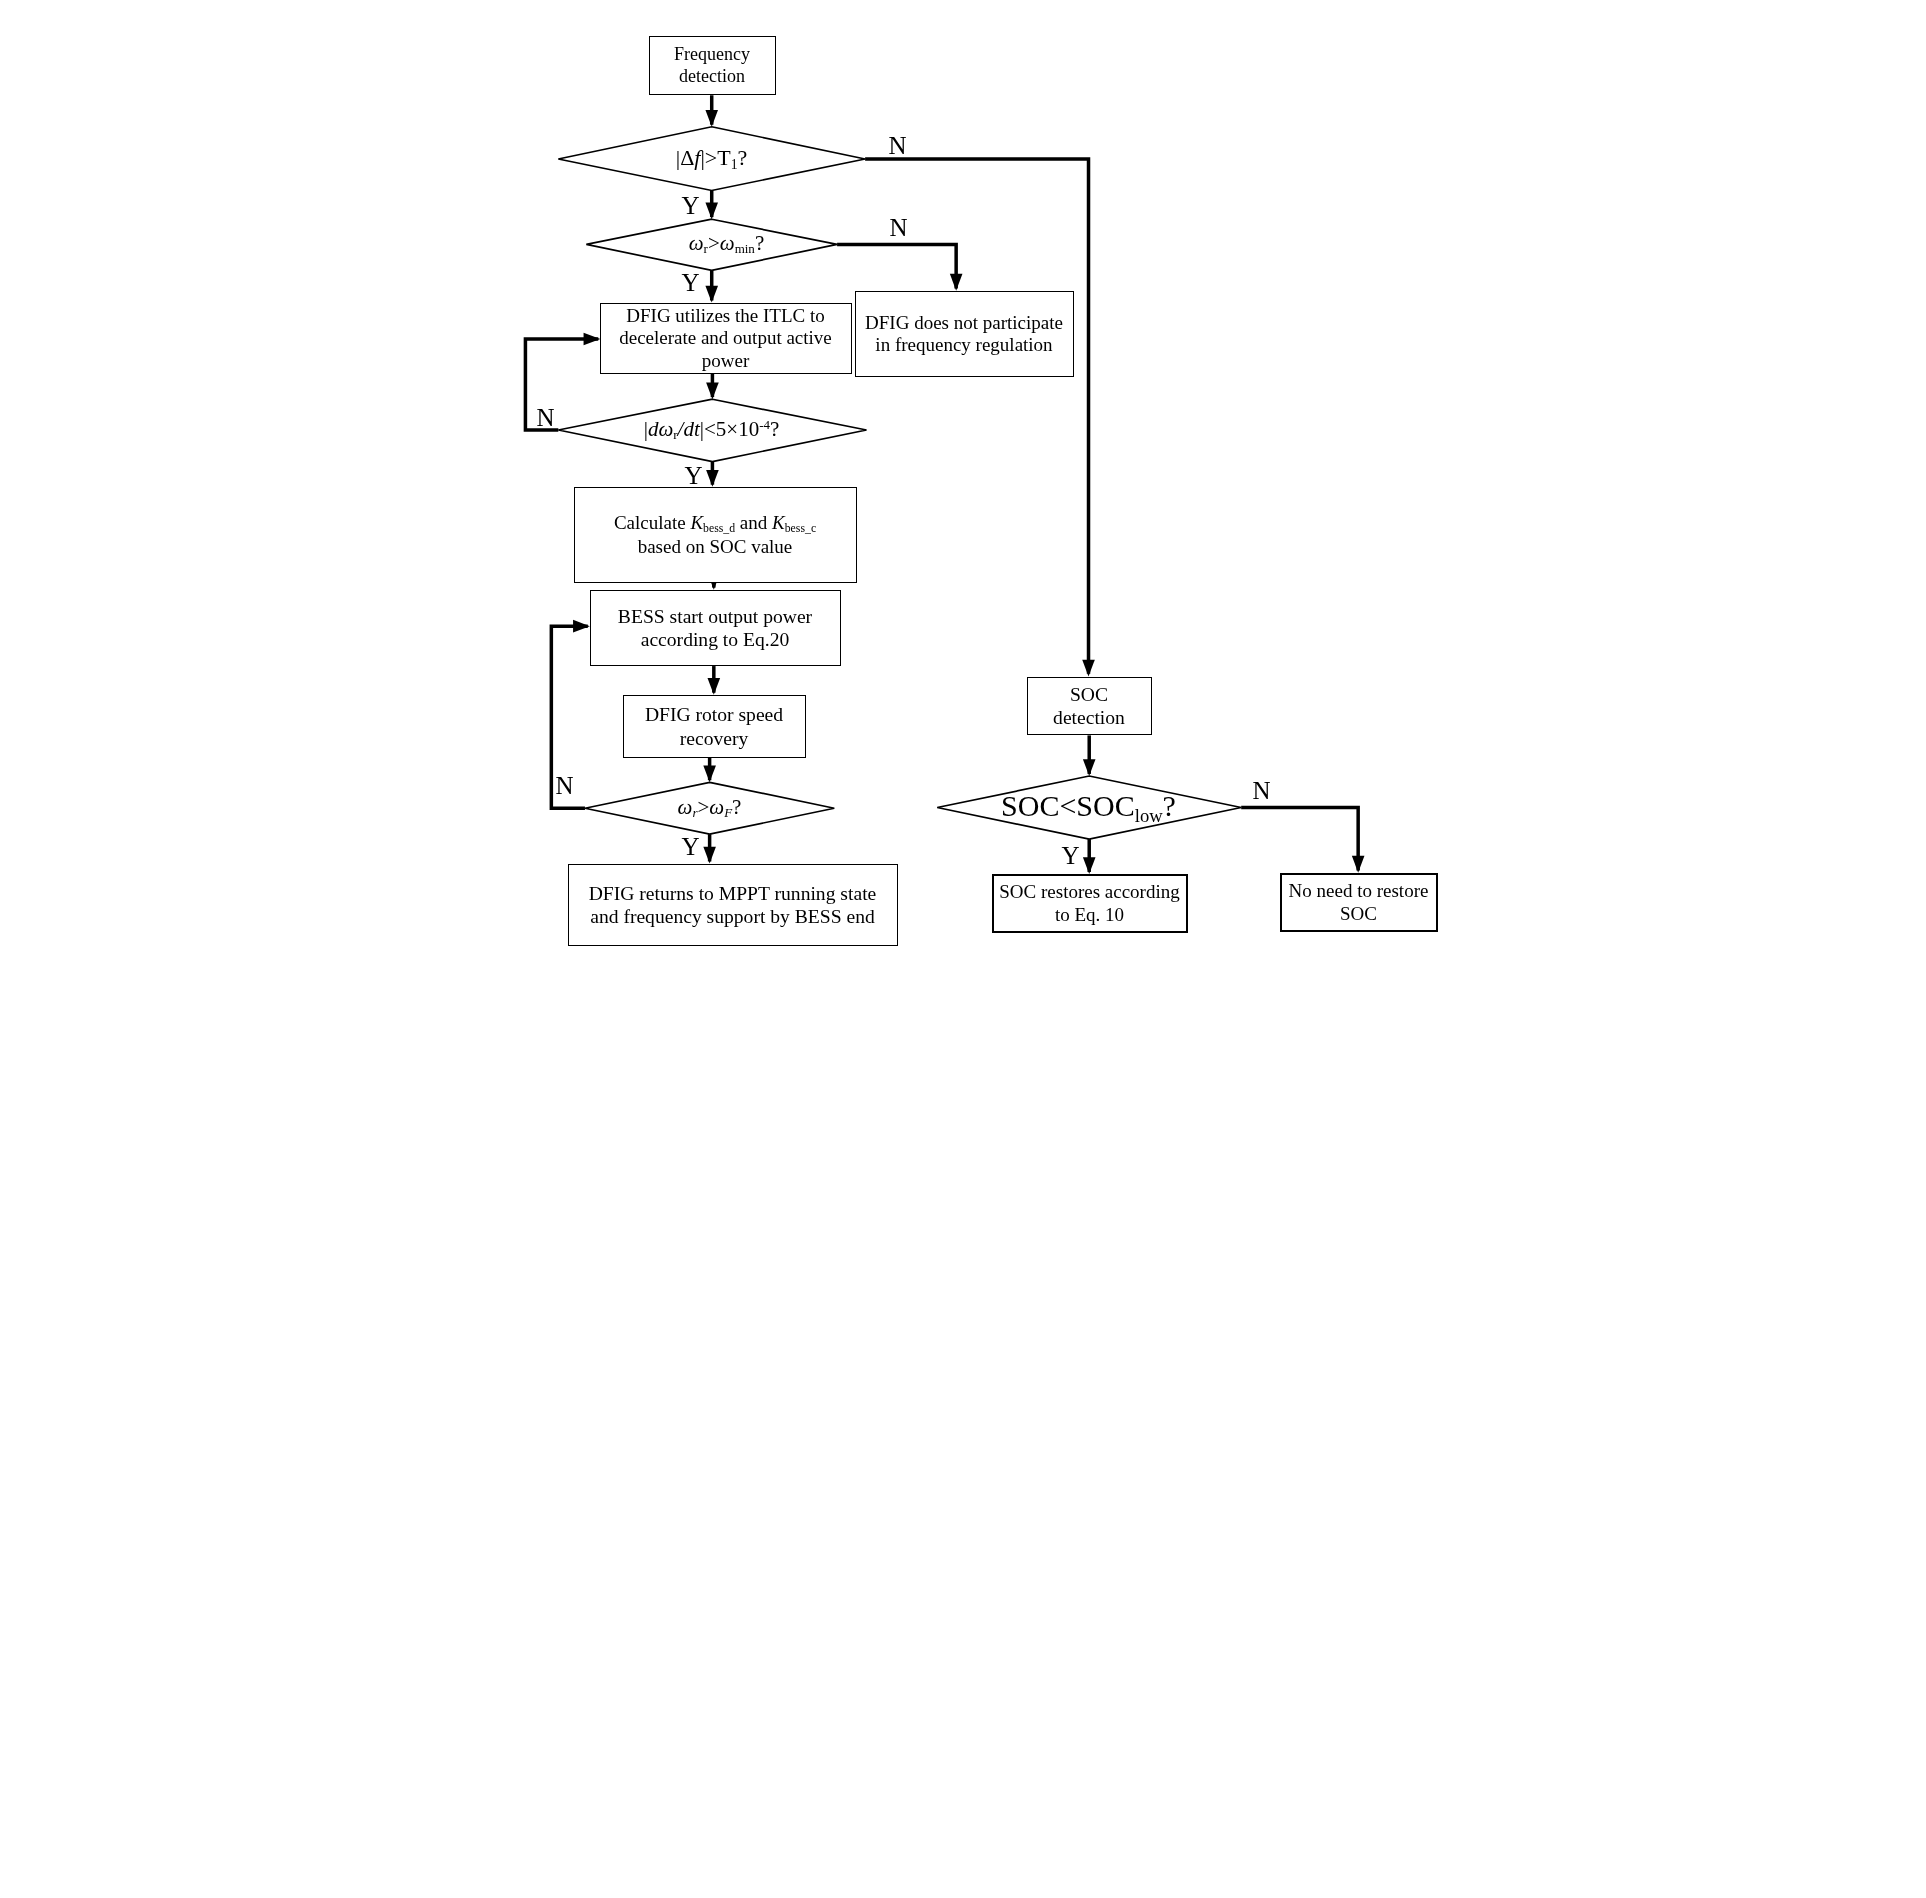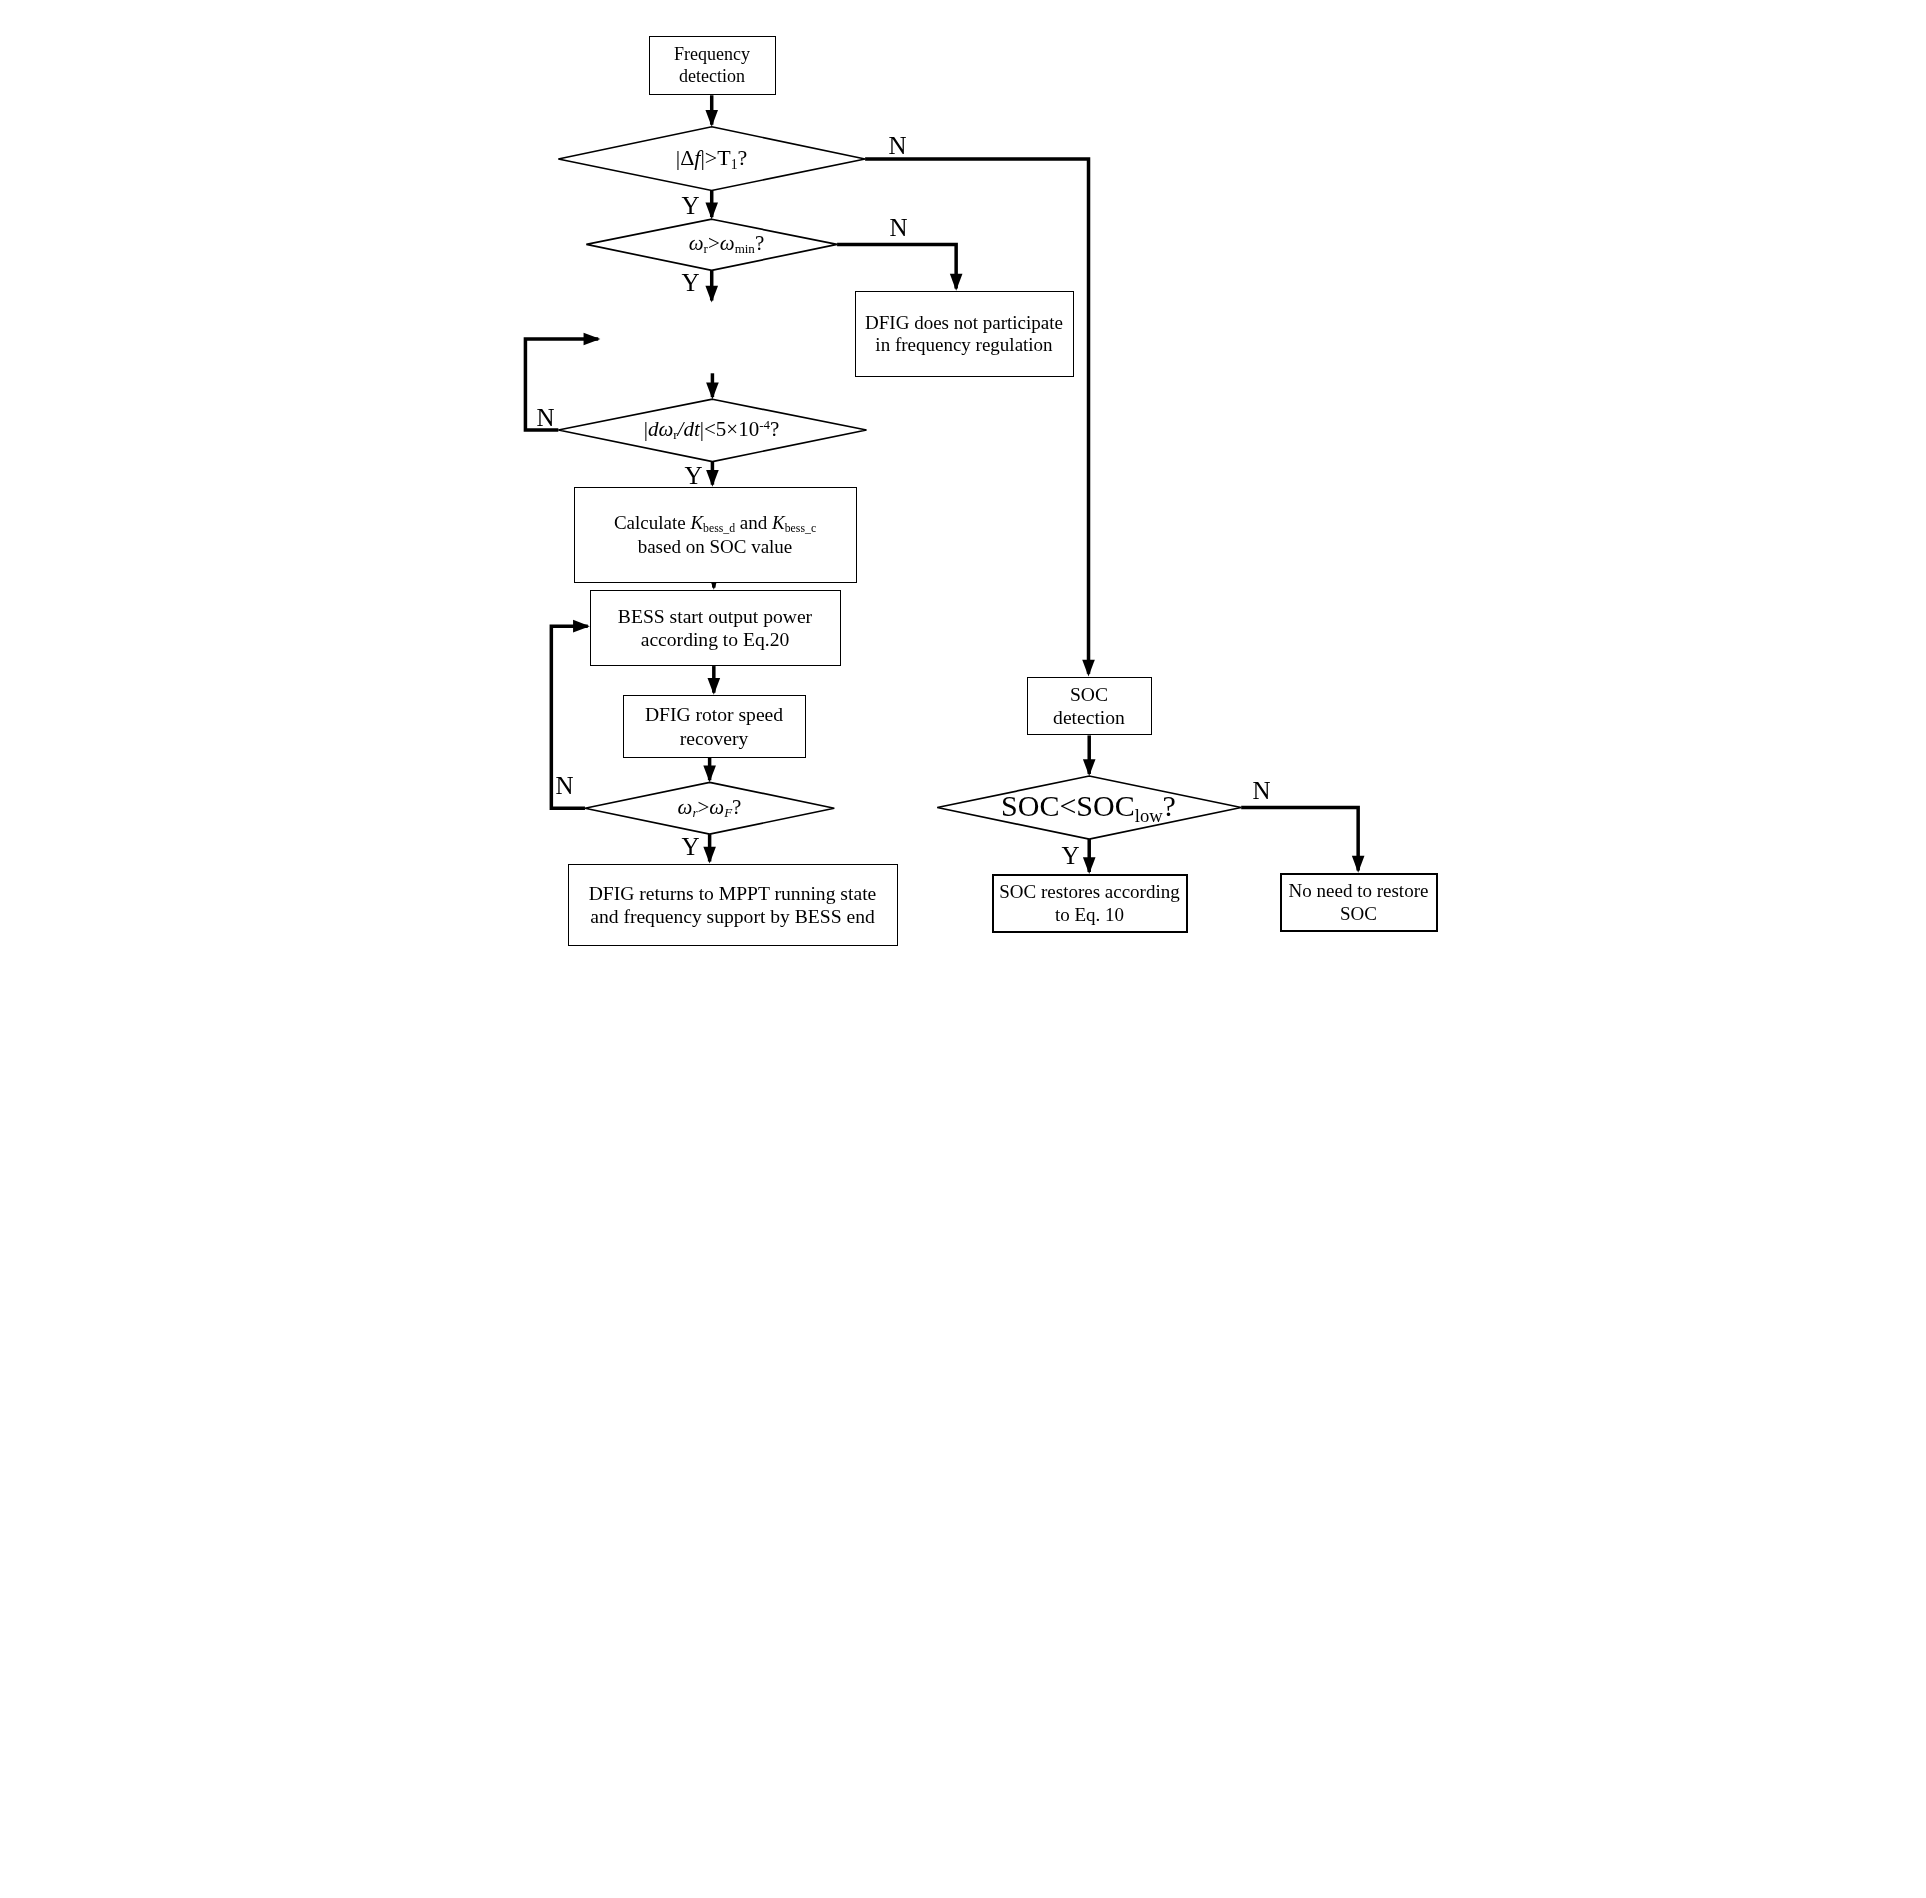--- a/index.html
+++ b/index.html
@@ -66,20 +66,23 @@
       <polygon points="329,570 549,614 329,659 109,614"></polygon>
       <polygon points="325,1117 503,1154 325,1191 147,1154"></polygon>
       <polygon points="867,1108 1084,1153 867,1198 650,1153"></polygon>
     </g>
   </svg>
 
   <div class="box fs29" style="left:167px;top:36px;width:127px;height:59px;">
     <span>Frequency detection</span>
   </div>
 
+  <div class="box fs27" style="left:118px;top:303px;width:252px;height:71px;">
+    <span>DFIG utilizes the ITLC to decelerate and output active power</span>
+  </div>
 
   <div class="box fs27" style="left:373px;top:291px;width:219px;height:86px;">
     <span>DFIG does not participate in frequency regulation</span>
   </div>
 
   <div class="box fs27" style="left:92px;top:487px;width:283px;height:96px;">
     <span>
       <span>Calculate </span><span class="it">K</span><span class="sb">bess_d</span><span> and </span><span class="it">K</span><span class="sb">bess_c</span><br>
       <span>based on SOC value</span>
     </span>

